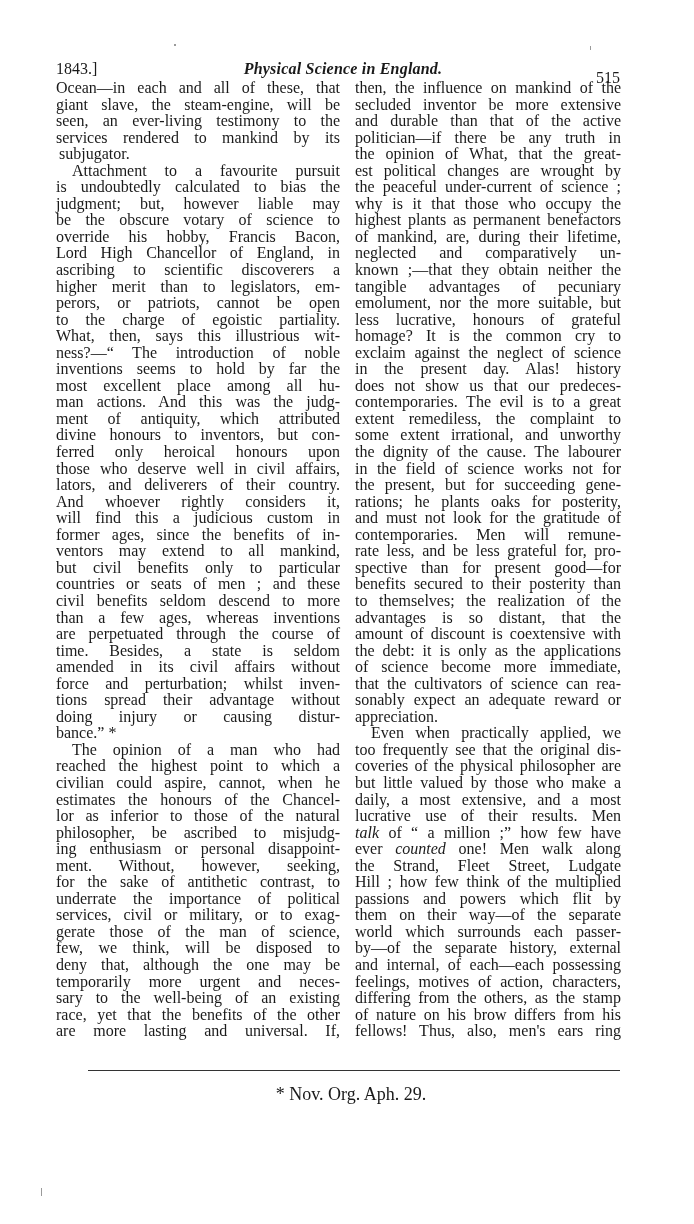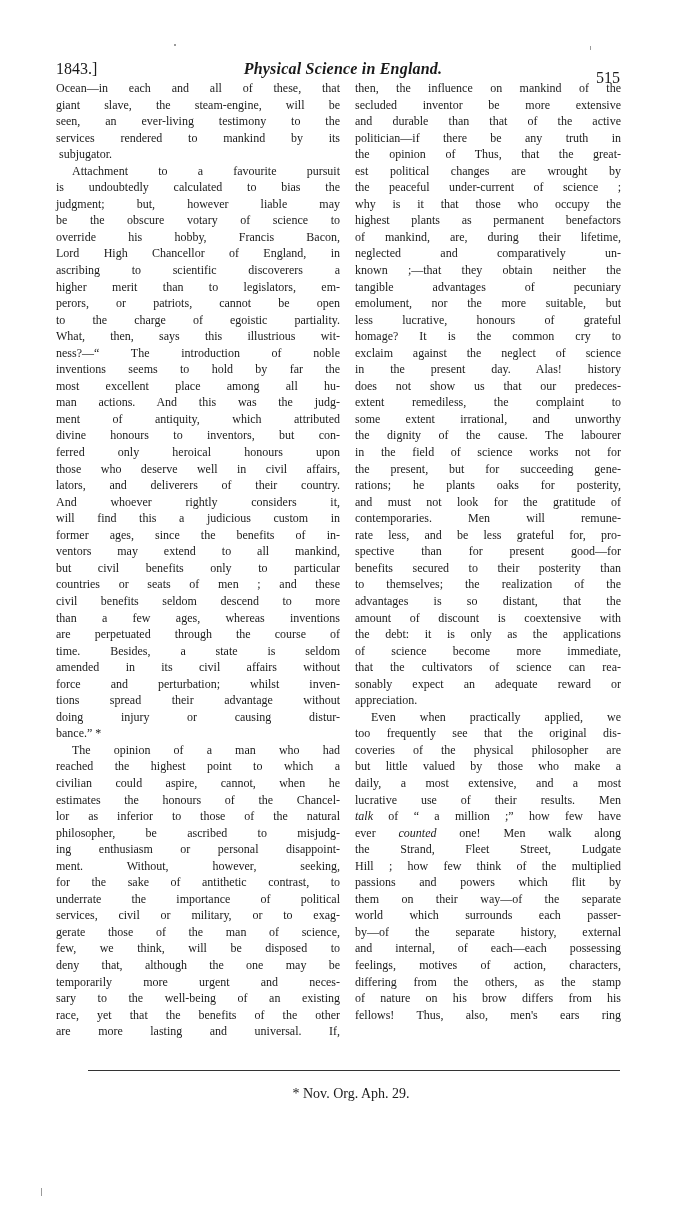--- a/index.html
+++ b/index.html
@@ -12,39 +12,39 @@
   .header {
     position: absolute; left: 56px; top: 58px; width: 564px; height: 22px;
     font-size: 16px; line-height: 22px;
   }
   .header .year { position: absolute; left: 0; top: 0; }
   .header .title { position: absolute; left: 0; width: 564px; top: 0; text-align: center; font-style: italic; font-weight: bold; letter-spacing: 0.2px; }
   .header .title span { padding-left: 10px; }
   .header .pageno { position: absolute; right: 0; top: 0; margin-top: 9px; }
   .col {
     position: absolute; top: 80px; width: 284px;
-    font-size: 12px; line-height: 16.55px;
+    font-size: 16px; line-height: 16.55px;
   }
   .col.left { left: 56px; }
   .col.right { left: 355px; width: 266px; }
   .line {
     display: block; height: 16.55px; white-space: nowrap;
     text-align: justify; text-align-last: justify;
   }
   .line.last { text-align-last: left; }
   .line.indent { padding-left: 16px; }
   .line.small-indent { padding-left: 3px; }
   .col.right .line { }
   .rule {
     position: absolute; left: 88px; top: 1070px; width: 532px; height: 0;
     border-top: 1.3px solid #333;
   }
   .footnote {
     position: absolute; left: 0; width: 694px; top: 1085px; text-align: center;
-    font-size: 14px; line-height: 18px; padding-left: 8px; box-sizing: border-box;
+    font-size: 18px; line-height: 18px; padding-left: 8px; box-sizing: border-box;
   }
   .mark { position: absolute; background: #9a9a9a; }
   i { font-style: italic; }
 </style>
 </head>
 <body>
 
 <div class="page">
 
   <div class="header">
@@ -112,35 +112,36 @@
     <span class="line">sary to the well-being of an existing</span>
     <span class="line">race, yet that the benefits of the other</span>
     <span class="line">are more lasting and universal. If,</span>
   </div>
 
   <div class="col right">
     <span class="line">then, the influence on mankind of the</span>
     <span class="line">secluded inventor be more extensive</span>
     <span class="line">and durable than that of the active</span>
     <span class="line">politician—if there be any truth in</span>
-    <span class="line">the opinion of Thus, that the great-</span>
+    <span class="line">the opinion of What, that the great-</span>
     <span class="line">est political changes are wrought by</span>
     <span class="line">the peaceful under-current of science ;</span>
     <span class="line">why is it that those who occupy the</span>
     <span class="line">highest plants as permanent benefactors</span>
     <span class="line">of mankind, are, during their lifetime,</span>
     <span class="line">neglected and comparatively un-</span>
     <span class="line">known ;—that they obtain neither the</span>
     <span class="line">tangible advantages of pecuniary</span>
     <span class="line">emolument, nor the more suitable, but</span>
     <span class="line">less lucrative, honours of grateful</span>
     <span class="line">homage? It is the common cry to</span>
     <span class="line">exclaim against the neglect of science</span>
     <span class="line">in the present day. Alas! history</span>
     <span class="line">does not show us that our predeces-</span>
+    <span class="line">contemporaries. The evil is to a great</span>
     <span class="line">extent remediless, the complaint to</span>
     <span class="line">some extent irrational, and unworthy</span>
     <span class="line">the dignity of the cause. The labourer</span>
     <span class="line">in the field of science works not for</span>
     <span class="line">the present, but for succeeding gene-</span>
     <span class="line">rations; he plants oaks for posterity,</span>
     <span class="line">and must not look for the gratitude of</span>
     <span class="line">contemporaries. Men will remune-</span>
     <span class="line">rate less, and be less grateful for, pro-</span>
     <span class="line">spective than for present good—for</span>

